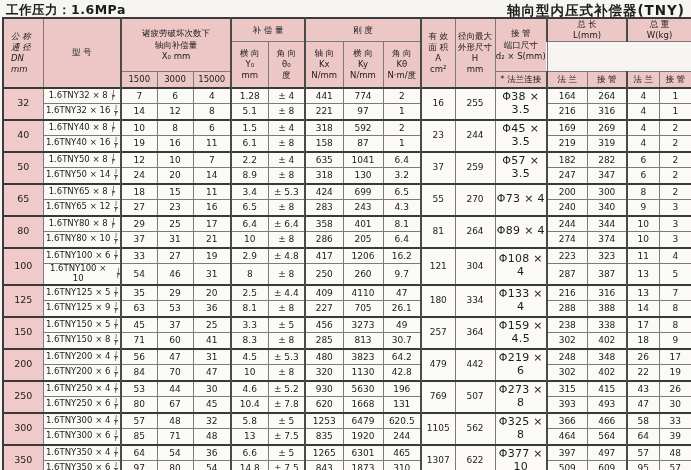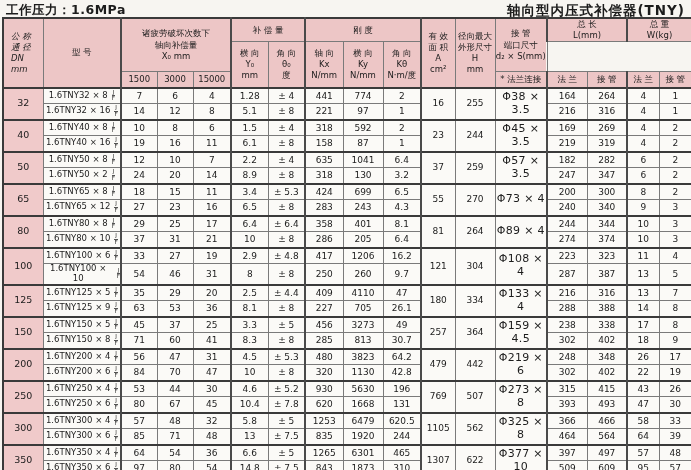--- a/index.html
+++ b/index.html
@@ -250,21 +250,21 @@
           <td class="thick-l" rowspan="2">37</td>
           <td rowspan="2">259</td>
           <td class="port" rowspan="2">Φ57 × 3.5</td>
           <td class="thick-l">182</td>
           <td>282</td>
           <td class="thick-l">6</td>
           <td>2</td>
         </tr>
         <tr class="group-second">
           <td class="model"><span class="model-flex">
-              <span>1.6TNY50 × 2</span>
+              <span>1.6TNY50 × 14</span>
               <span class="jf">
                 <span>J</span>
                 <span>F</span>
               </span>
             </span></td>
           <td class="thick-l">24</td>
           <td>20</td>
           <td>14</td>
           <td class="thick-l">8.9</td>
           <td>± 8</td>

